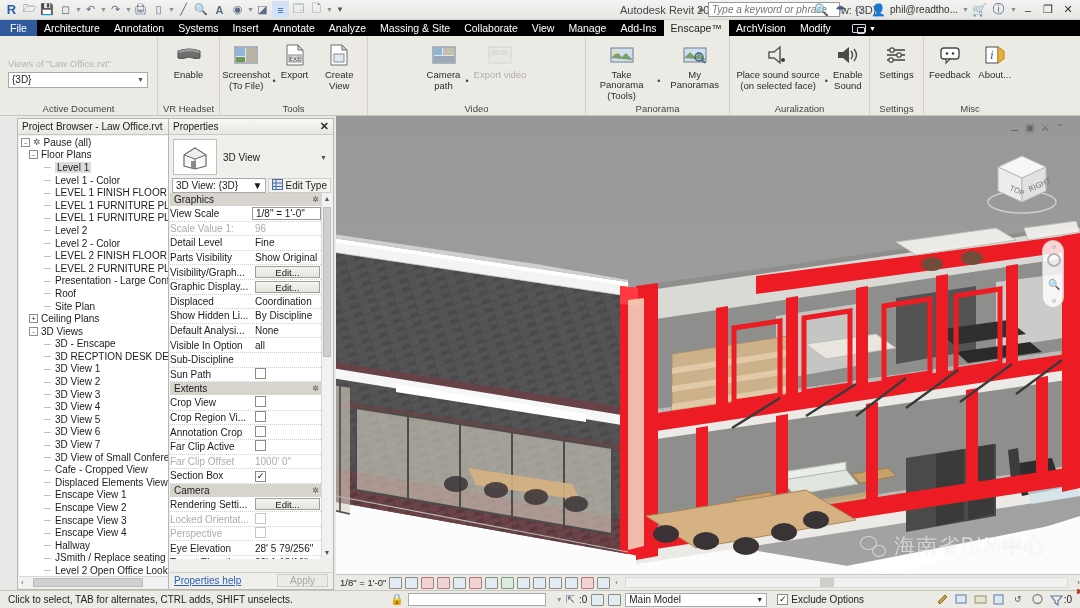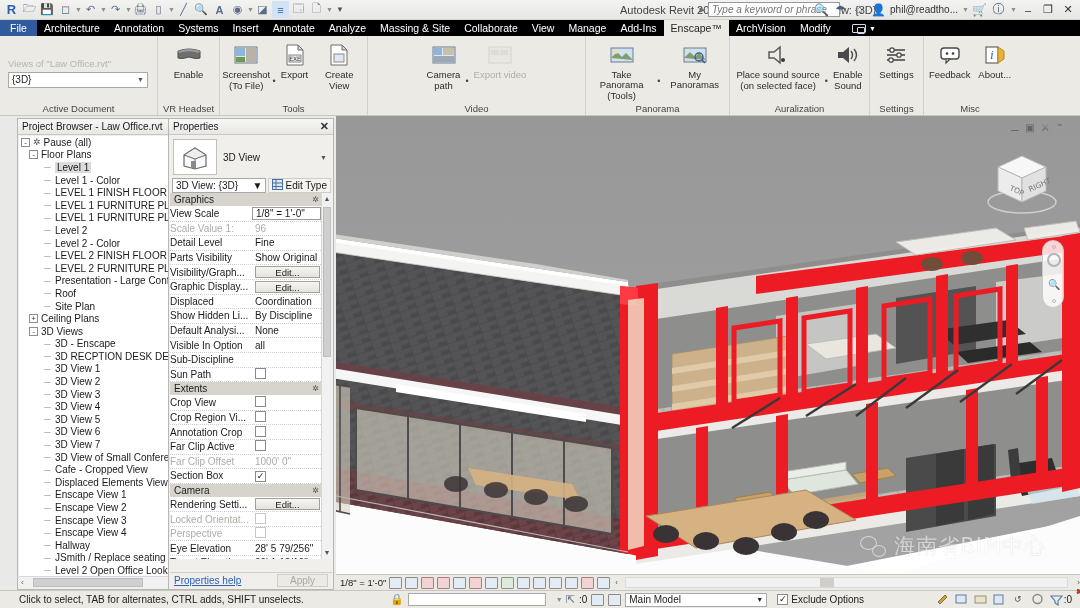--- a/index.html
+++ b/index.html
@@ -275,21 +275,21 @@
   .vb-hscroll { flex:1; height: 11px; background:#f1f1f1; border:1px solid #dcdad4;
      position:relative; margin: 0 4px; }
   .vb-hscroll .th { position:absolute; left:44%; width: 14px; top:0; bottom:0; background:#d0cec8;}
 
   
   .statusbar {
     position: absolute; left: 0; top: 590px; width: 1080px; height: 18px;
     background: #eceae4; border-top: 1px solid #c8c6c0;
     display: flex; align-items: center; font-size: 10px; color: #222;
   }
-  .sb-hint { padding-left: 19px; width: 390px; }
+  .sb-hint { padding-left: 8px; width: 390px; }
   .sb-lockbox { display:flex; align-items:center; gap: 4px; }
   .sb-input {
     width: 138px; height: 13px; background: #fff; border:1px solid #a9a9a9;
   }
   .sb-mid { display:flex; align-items:center; gap: 4px; margin-left: 10px; }
   .sb-num { font-size: 10px; }
   .sb-combo {
     width: 142px; height: 14px; background:#fff; border:1px solid #a9a9a9;
     display:flex; align-items:center; justify-content:space-between;
     padding: 0 3px; font-size:10px;

